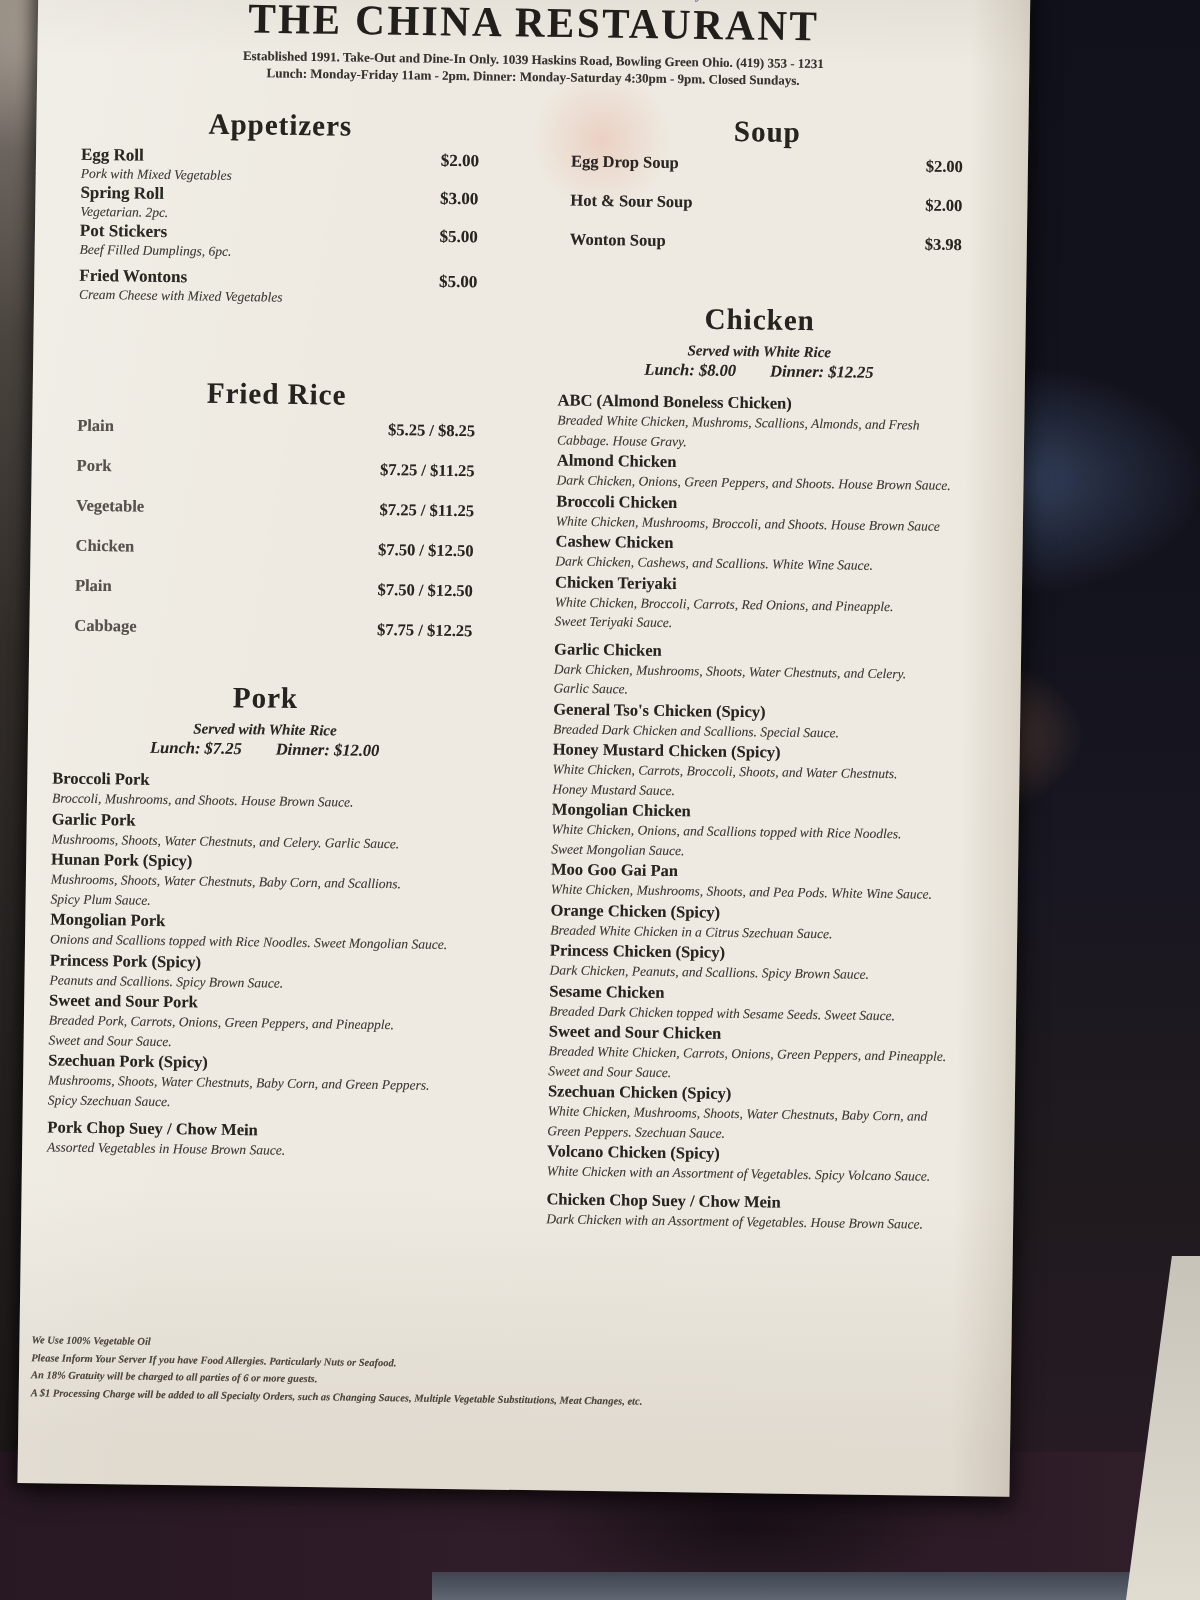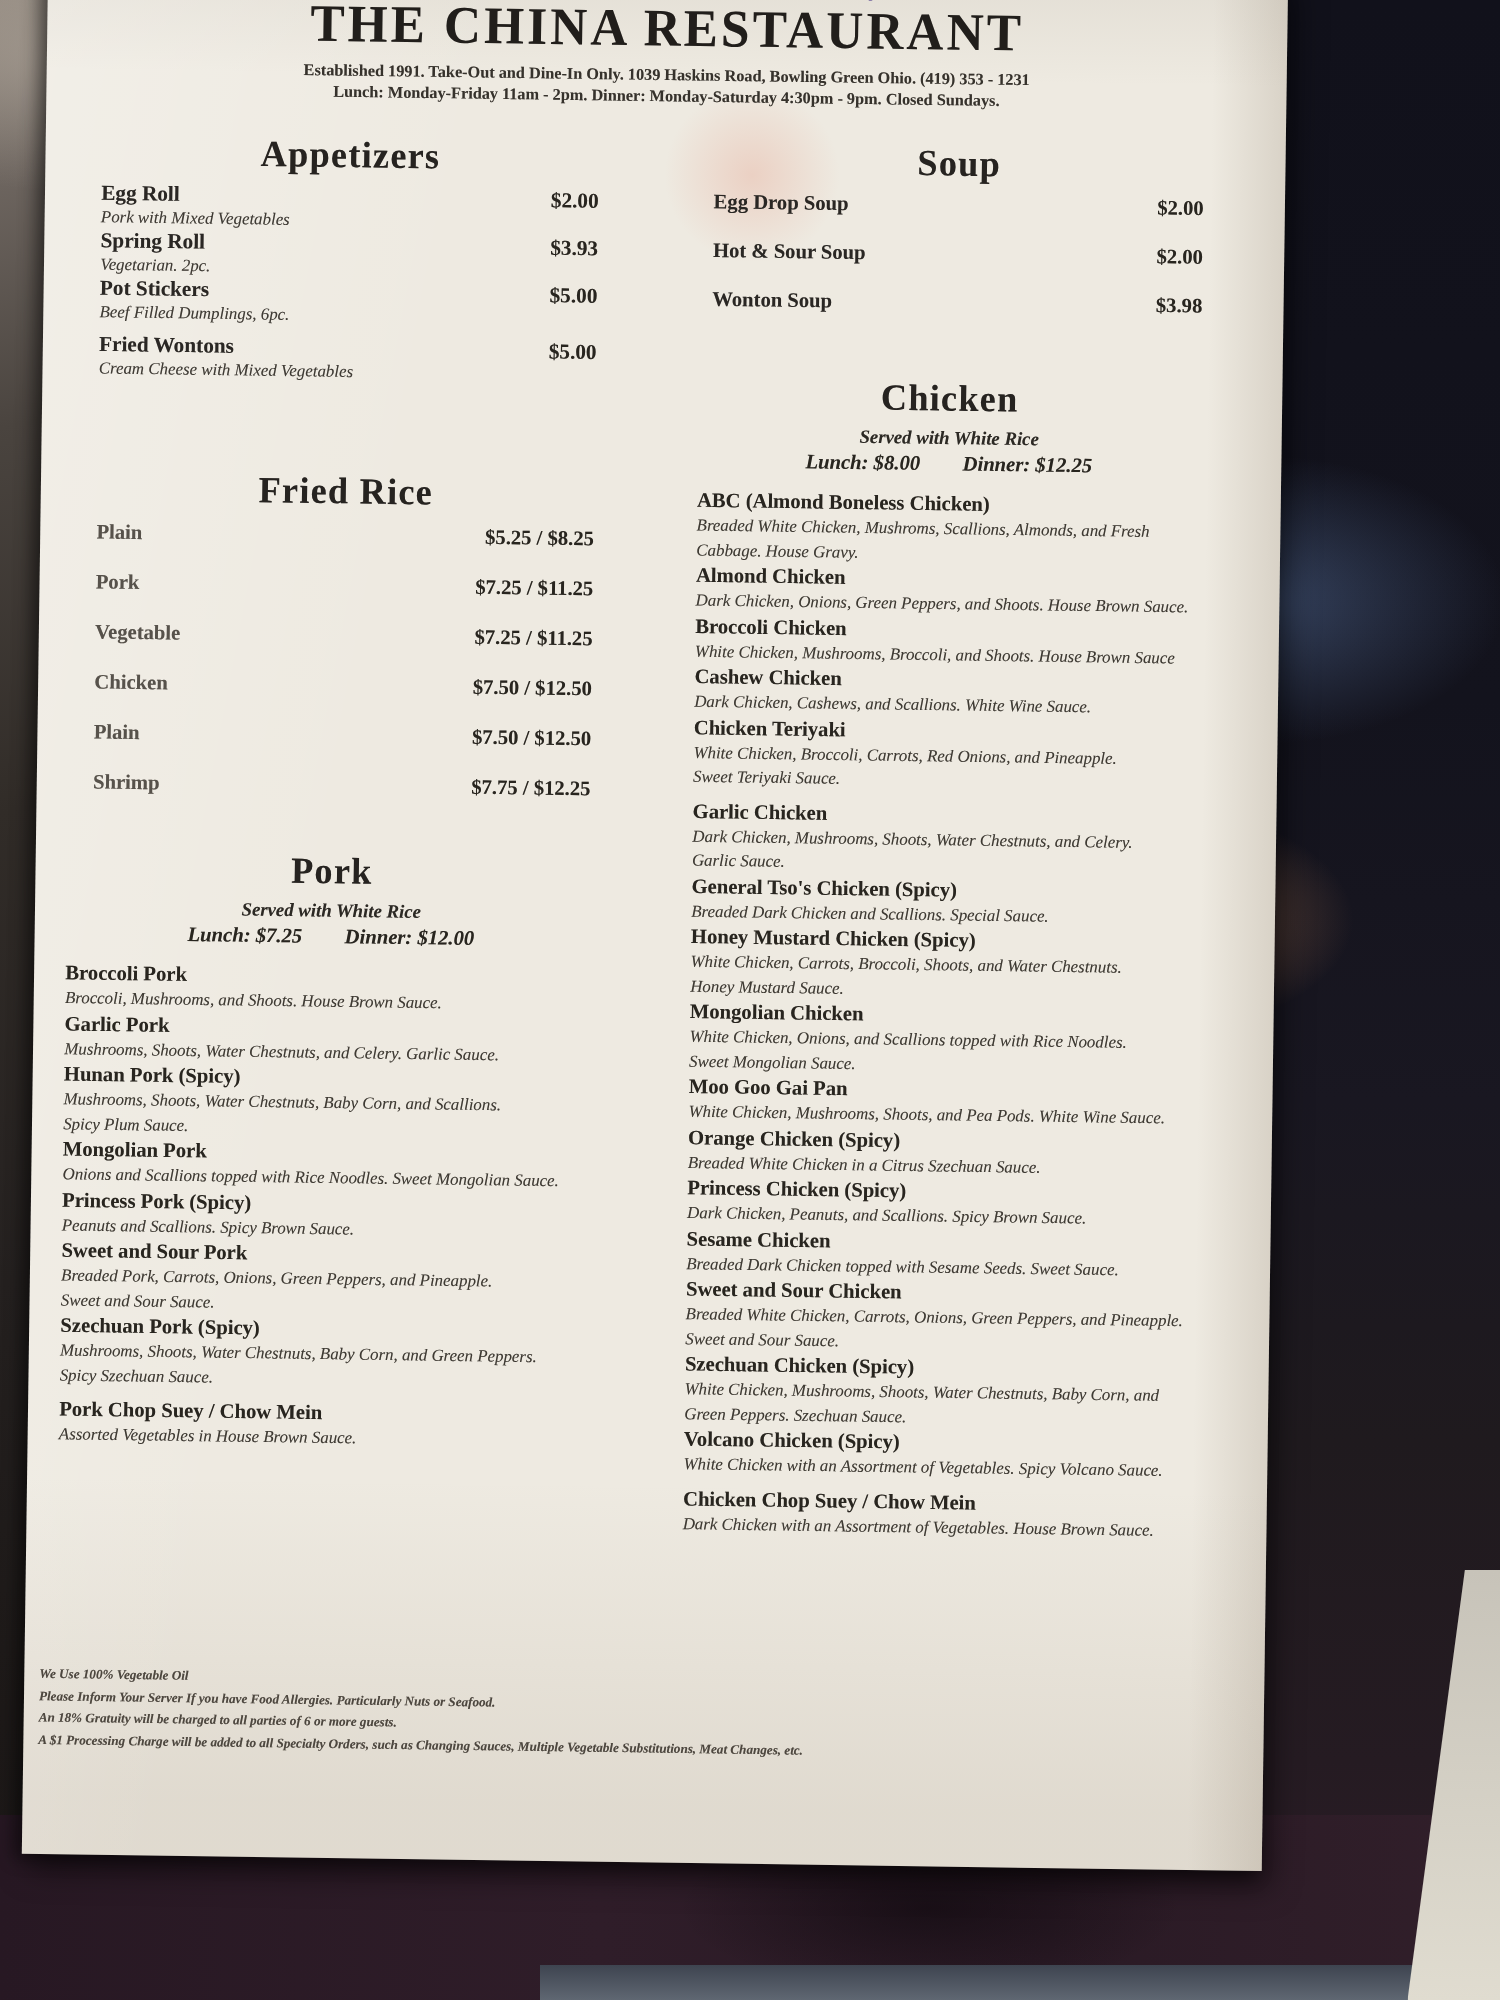--- a/index.html
+++ b/index.html
@@ -111,21 +111,21 @@
 
           <div class="ap-item">
             <div class="ap-name">Egg Roll</div>
             <div class="ap-desc">Pork with Mixed Vegetables</div>
             <div class="ap-price">$2.00</div>
           </div>
 
           <div class="ap-item">
             <div class="ap-name">Spring Roll</div>
             <div class="ap-desc">Vegetarian. 2pc.</div>
-            <div class="ap-price">$3.93</div>
+            <div class="ap-price">$3.00</div>
           </div>
 
           <div class="ap-item">
             <div class="ap-name">Pot Stickers</div>
             <div class="ap-desc">Beef Filled Dumplings, 6pc.</div>
             <div class="ap-price">$5.00</div>
           </div>
 
           <div class="ap-item gap-top">
             <div class="ap-name">Fried Wontons</div>
@@ -179,21 +179,21 @@
             <span class="row-name">Chicken</span>
             <span class="row-price">$7.50  /  $12.50</span>
           </div>
 
           <div class="row">
             <span class="row-name">Plain</span>
             <span class="row-price">$7.50  /  $12.50</span>
           </div>
 
           <div class="row">
-            <span class="row-name">Shrimp</span>
+            <span class="row-name">Cabbage</span>
             <span class="row-price">$7.75  /  $12.25</span>
           </div>
         </div>
     </div>
 
     <div class="sec" id="sec-pork">
       <div class="sec-h">Pork</div>
       <div class="served">Served with White Rice</div>
       <div class="ld-line">
         <span>Lunch: $7.25</span><span class="ld-gap"></span><span>Dinner: $12.00</span>

